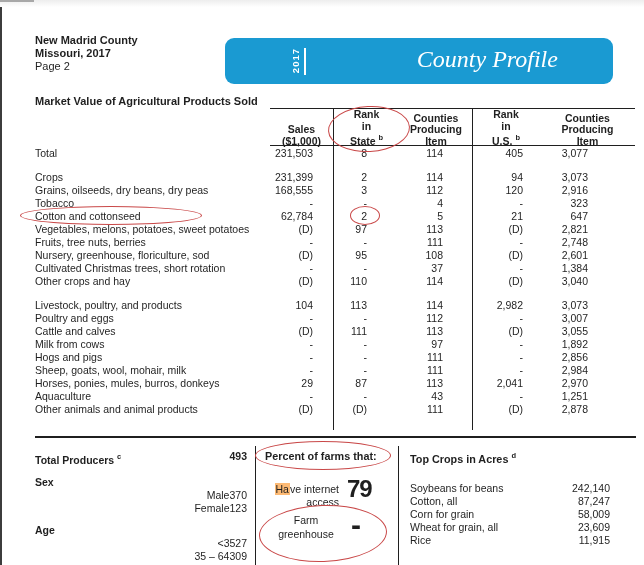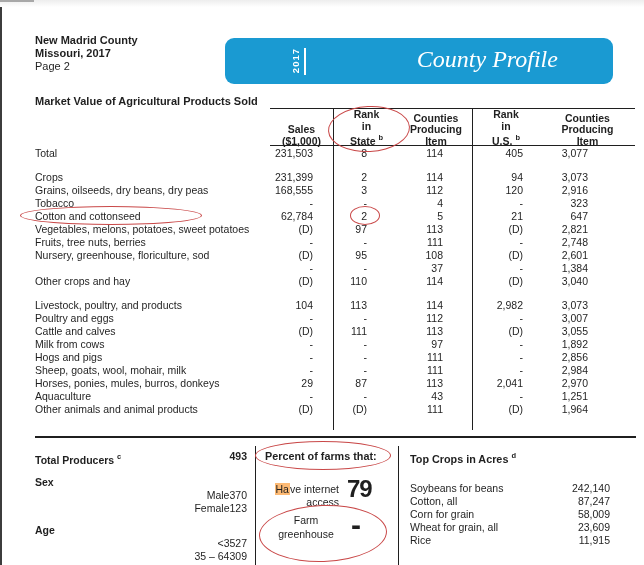--- a/index.html
+++ b/index.html
@@ -213,20 +213,21 @@
         <div class="mrow">
           <div class="c0">Nursery, greenhouse, floriculture, sod</div>
           <div class="cn c1">(D)</div>
           <div class="cn c2">95</div>
           <div class="cn c3">108</div>
           <div class="cn c4">(D)</div>
           <div class="cn c5">2,601</div>
         </div>
         <div class="mrow">
           <div class="c0">
+            <div>Cultivated Christmas trees, short rotation</div>
           </div>
           <div class="cn c1">-</div>
           <div class="cn c2">-</div>
           <div class="cn c3">37</div>
           <div class="cn c4">-</div>
           <div class="cn c5">1,384</div>
         </div>
         <div class="mrow">
           <div class="c0">Other crops and hay</div>
           <div class="cn c1">(D)</div>
@@ -298,21 +299,21 @@
           <div class="cn c3">43</div>
           <div class="cn c4">-</div>
           <div class="cn c5">1,251</div>
         </div>
         <div class="mrow">
           <div class="c0">Other animals and animal products</div>
           <div class="cn c1">(D)</div>
           <div class="cn c2">(D)</div>
           <div class="cn c3">111</div>
           <div class="cn c4">(D)</div>
-          <div class="cn c5">1,964</div>
+          <div class="cn c5">2,878</div>
         </div>
       </div>
   </div>
 
   <div class="heavy-line"></div>
   <div class="bv bv1"></div>
   <div class="bv bv2"></div>
 
   <div class="producers">
     <div class="prod-title">

